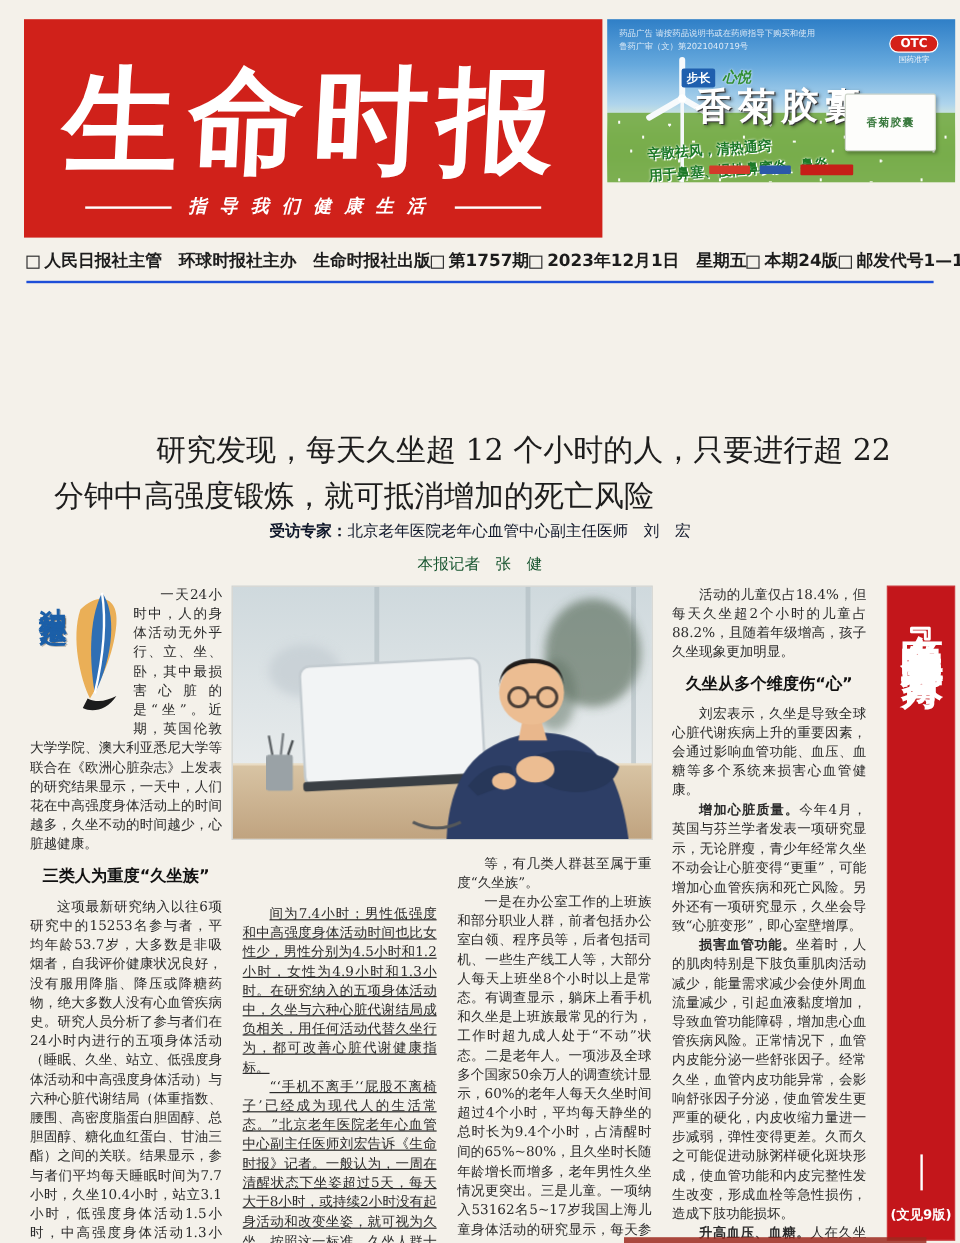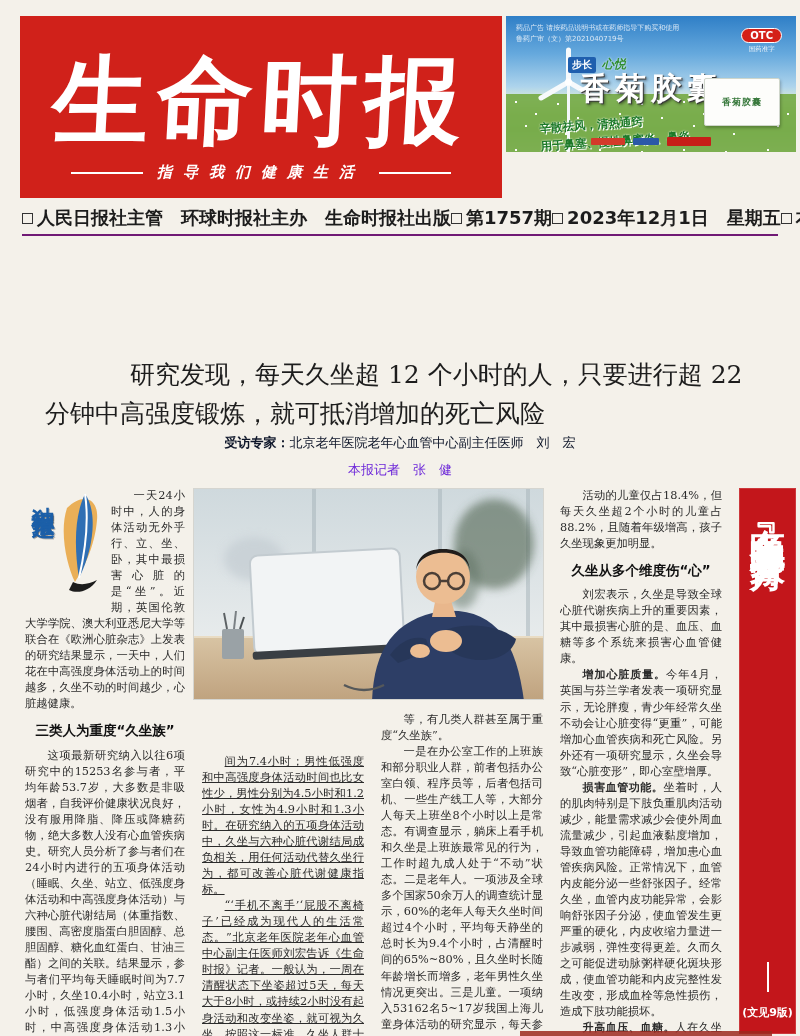--- a/index.html
+++ b/index.html
@@ -41,34 +41,34 @@
   .ad-pack{position:absolute;right:16px;bottom:26px;width:74px;height:46px;background:#fdfdfb;border:1px solid #cfd6cb;
            border-radius:2px;box-shadow:1px 2px 3px rgba(0,0,0,.25);display:flex;align-items:center;justify-content:center;}
   .ad-pack span{color:#3a7a3e;font-size:9px;font-weight:700;letter-spacing:1px;}
   .ad-footer{position:absolute;left:0;bottom:6px;width:100%;display:flex;justify-content:center;gap:8px;align-items:center;}
   .ad-footer .m1{width:34px;height:7px;background:#d33a2a;border-radius:1px;}
   .ad-footer .m2{width:26px;height:7px;background:#2b58a8;border-radius:1px;}
   .ad-footer .m3{width:44px;height:9px;background:#c61f18;border-radius:1px;}
   .ad-turbine{position:absolute;left:28px;top:28px;}
   
   .info-bar{position:absolute;left:22px;top:206px;width:756px;height:24px;display:flex;align-items:center;
-            justify-content:space-between;border-bottom:2px solid #701a75;padding-bottom:4px;
-            font-size:18px;font-weight:700;color:#1c1c1c;white-space:nowrap;}
+            justify-content:space-between;border-bottom:2px solid #1d4ed8;padding-bottom:4px;
+            font-size:14px;font-weight:700;color:#1c1c1c;white-space:nowrap;}
   .info-item{display:flex;align-items:center;gap:4px;}
   .sq{width:9px;height:9px;border:1.4px solid #333;display:inline-block;background:transparent;}
   
   .headline{position:absolute;left:0;top:240px;width:800px;text-align:center;margin:0;
             font-size:72px;font-weight:900;color:#0f0f0f;letter-spacing:1px;line-height:1.15;
             font-family:"DejaVu Sans","Liberation Sans",sans-serif;white-space:nowrap;}
   .subhead{position:absolute;left:45px;top:356px;width:712px;margin:0;text-indent:3.4em;
            font-family:"DejaVu Serif","Liberation Serif",serif;font-size:25px;line-height:1.55;color:#1d1d1d;}
   .byline1{position:absolute;left:0;top:434px;width:800px;text-align:center;font-size:13px;color:#0f172a;
            font-family:Liberation Serif, serif;}
   .byline1 b{font-weight:900;}
-  .byline2{position:absolute;left:0;top:461px;width:800px;text-align:center;font-size:13px;color:#6d28d9;
+  .byline2{position:absolute;left:0;top:461px;width:800px;text-align:center;font-size:13px;color:#14532d;
            font-family:"DejaVu Serif","Liberation Serif",serif;}
   
   .body-text{font-family:"DejaVu Serif","Liberation Serif",serif;font-size:11.3px;line-height:1.42;
              text-align:justify;color:#2b2b2b;}
   .body-text p{margin:0;text-indent:2em;}
   .col{position:absolute;top:488px;height:546px;overflow:hidden;}
   .col1{left:25px;width:160px;}
   .col2{left:202px;width:162px;top:754px;height:322px;text-decoration:underline;}
   .col3{left:381px;width:162px;top:712px;height:322px;}
   .col4{left:560px;width:162px;}
@@ -262,21 +262,21 @@
   </div>
 
   <div class="col col3 body-text">
     <p>等，有几类人群甚至属于重度“久坐族”。</p>
     <p>一是在办公室工作的上班族和部分职业人群，前者包括办公室白领、程序员等，后者包括司机、一些生产线工人等，大部分人每天上班坐8个小时以上是常态。有调查显示，躺床上看手机和久坐是上班族最常见的行为，工作时超九成人处于“不动”状态。二是老年人。一项涉及全球多个国家50余万人的调查统计显示，60%的老年人每天久坐时间超过4个小时，平均每天静坐的总时长为9.4个小时，占清醒时间的65%~80%，且久坐时长随年龄增长而增多，老年男性久坐情况更突出。三是儿童。一项纳入53162名5~17岁我国上海儿童身体活动的研究显示，每天参加1个小时以上中高强度身体</p>
   </div>
 
   <div class="col col4 body-text">
     <p>活动的儿童仅占18.4%，但每天久坐超2个小时的儿童占88.2%，且随着年级增高，孩子久坐现象更加明显。</p>
     <p class="col-heading">久坐从多个维度伤“心”</p>
-    <p>刘宏表示，久坐是导致全球心脏代谢疾病上升的重要因素，其中最损害心脏的是、血压、血糖等多个系统来损害心血管健康。</p>
+    <p>刘宏表示，久坐是导致全球心脏代谢疾病上升的重要因素，会通过影响血管功能、血压、血糖等多个系统来损害心血管健康。</p>
     <p><b class="runin">增加心脏质量。</b><span>今年4月，英国与芬兰学者发表一项研究显示，无论胖瘦，青少年经常久坐不动会让心脏变得“更重”，可能增加心血管疾病和死亡风险。另外还有一项研究显示，久坐会导致“心脏变形”，即心室壁增厚。</span></p>
     <p><b class="runin">损害血管功能。</b><span>坐着时，人的肌肉特别是下肢负重肌肉活动减少，能量需求减少会使外周血流量减少，引起血液黏度增加，导致血管功能障碍，增加患心血管疾病风险。正常情况下，血管内皮能分泌一些舒张因子。经常久坐，血管内皮功能异常，会影响舒张因子分泌，使血管发生更严重的硬化，内皮收缩力量进一步减弱，弹性变得更差。久而久之可能促进动脉粥样硬化斑块形成，使血管功能和内皮完整性发生改变，形成血栓等急性损伤，造成下肢功能损坏。</span></p>
     <p><b class="runin">升高血压、血糖。</b><span>人在久坐时，新陈代谢需求较低，血液量减少，加上血管</span></p>
   </div>
 
   <div class="red-sidebar">
     <div class="title">名中医的『看家膏方』</div>
     <div class="dash"></div>
     <div class="note">(文见9版)</div>
   </div>

